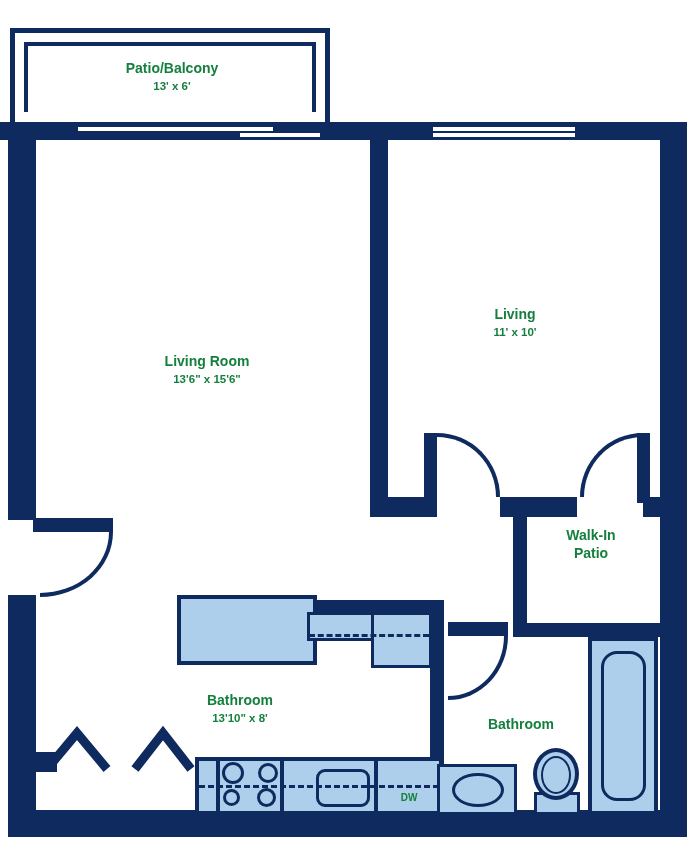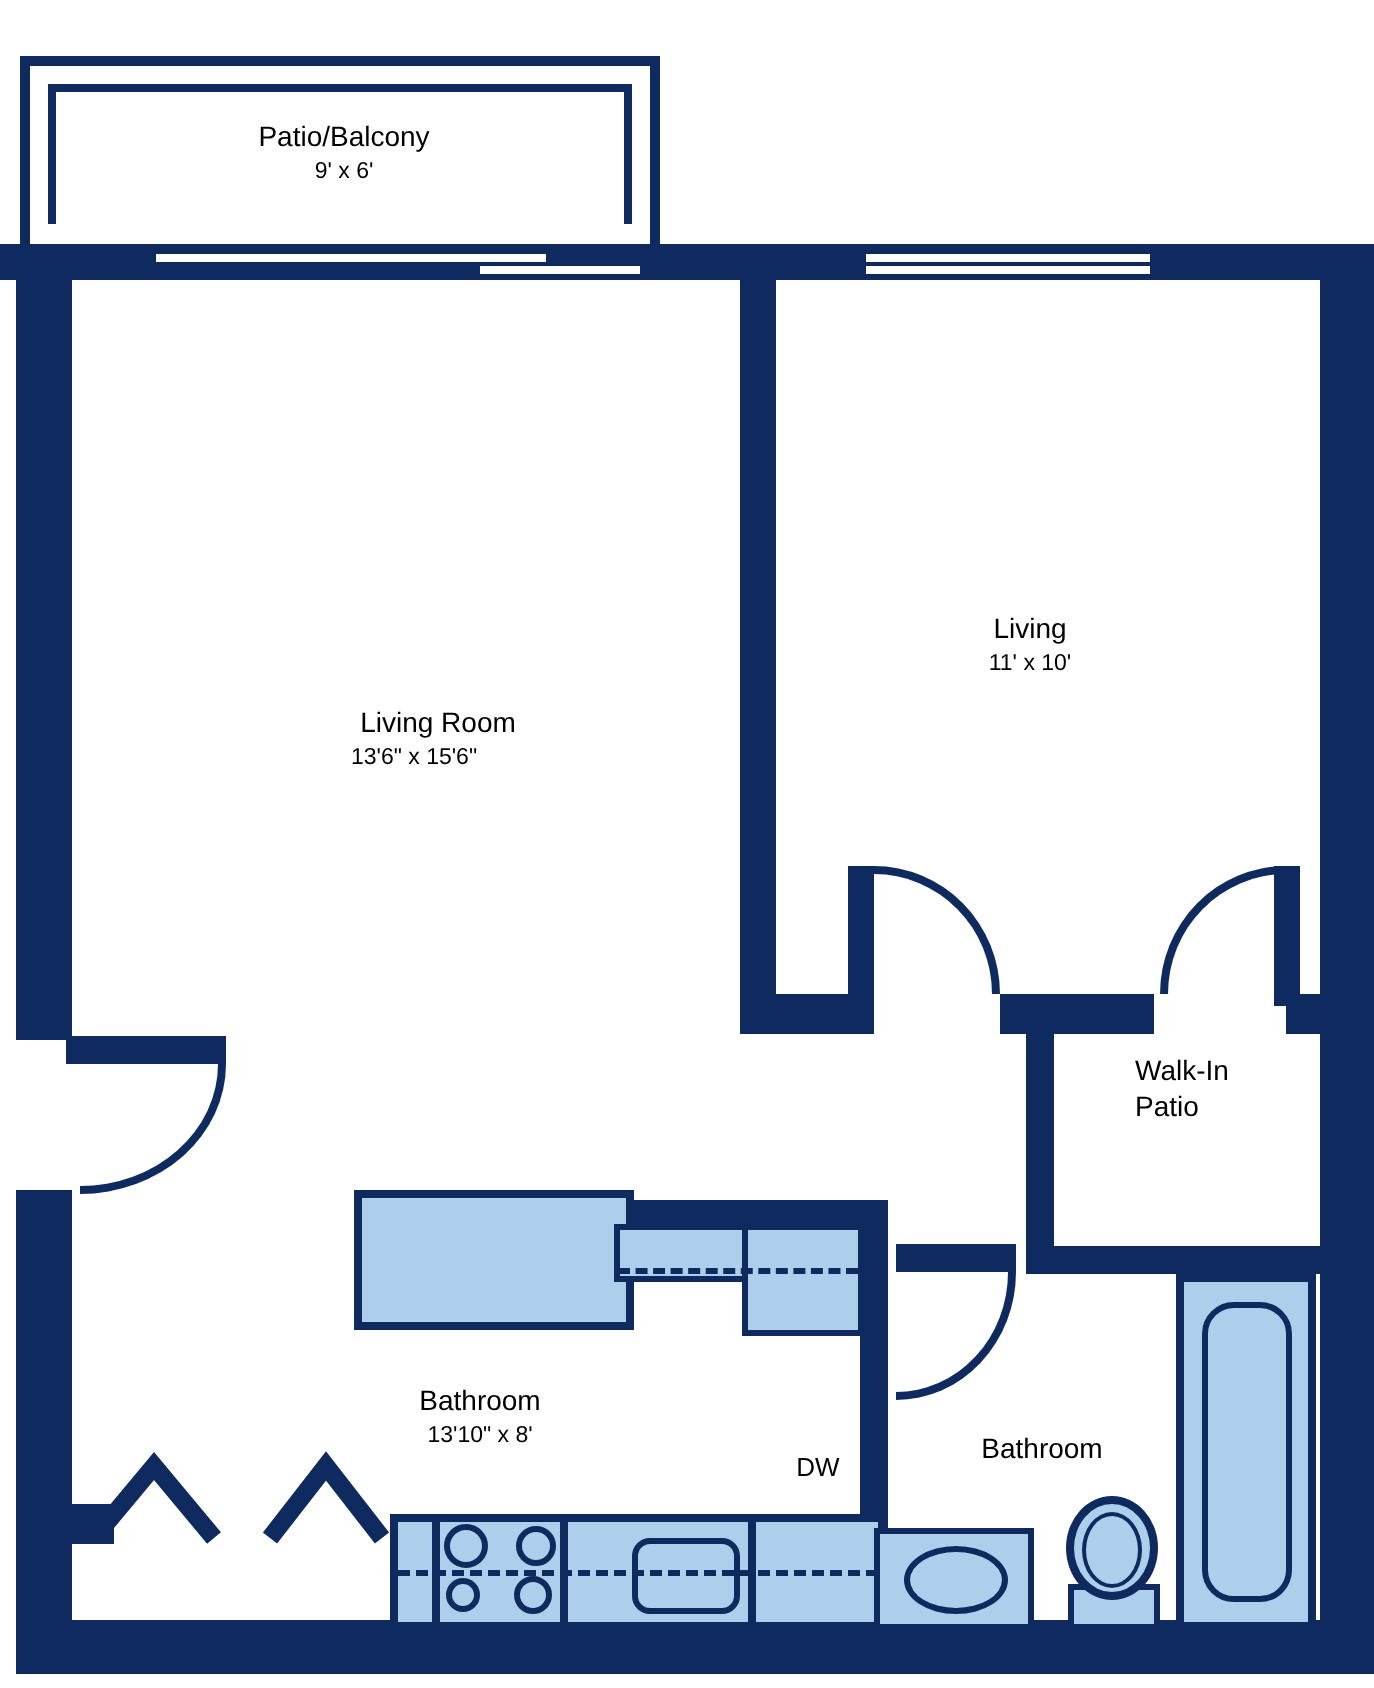--- a/index.html
+++ b/index.html
@@ -8,21 +8,21 @@
   .wall{position:absolute;background:#0e2a5e}
   .slit{position:absolute;background:#ffffff}
   .rail{position:absolute;border:5px solid #0e2a5e;border-bottom:none;box-sizing:border-box}
   .rail.inner{border-width:4px}
   .fix{position:absolute;background:#aecfeb;border:4px solid #0e2a5e;box-sizing:border-box}
   .outline{position:absolute;border:3px solid #0e2a5e;box-sizing:border-box;background:transparent}
   .arc{position:absolute;box-sizing:border-box;background:transparent}
   .arc.br{border-right:4px solid #0e2a5e;border-bottom:4px solid #0e2a5e;border-bottom-right-radius:100% 100%}
   .arc.tr{border-top:4px solid #0e2a5e;border-right:4px solid #0e2a5e;border-top-right-radius:100% 100%}
   .arc.tl{border-top:4px solid #0e2a5e;border-left:4px solid #0e2a5e;border-top-left-radius:100% 100%}
-  .label{position:absolute;color:#000000;font-weight:normal;
+  .label{position:absolute;color:#15803d;font-weight:bold;text-align:center;
          transform:translateX(-50%);white-space:nowrap;line-height:1.25}
   .room-name{font-size:14px}
   .room-dims{font-size:11.5px}
   .dash{position:absolute;border-top:3px dashed #0e2a5e}
   .circle{position:absolute;border:3px solid #0e2a5e;border-radius:50%;box-sizing:border-box}
 </style>
 </head>
 <body>
 
 <div class="plan">
@@ -66,40 +66,40 @@
   <div class="dash" style="left:309px;top:634px;width:120px"></div>
 
   <div class="fix" style="left:195px;top:757px;width:248px;height:58px"></div>
   <div class="outline" style="left:216px;top:757px;width:68px;height:58px;border-width:4px"></div>
   <div class="circle" style="left:222px;top:762px;width:22px;height:22px"></div>
   <div class="circle" style="left:258px;top:763px;width:20px;height:20px"></div>
   <div class="circle" style="left:223px;top:789px;width:17px;height:17px"></div>
   <div class="circle" style="left:257px;top:788px;width:19px;height:19px"></div>
   <div class="outline" style="left:316px;top:769px;width:54px;height:38px;border-radius:9px"></div>
   <div class="wall" style="left:374px;top:759px;width:4px;height:54px"></div>
-  <div class="label" style="left:409px;top:726px;font-size:13px">DW</div>
+  <div class="label" style="left:409px;top:792px;font-size:10px">DW</div>
   <div class="dash" style="left:199px;top:785px;width:240px"></div>
 
   <div class="fix" style="left:437px;top:764px;width:80px;height:51px;border-width:3px"></div>
   <div class="circle" style="left:452px;top:773px;width:52px;height:34px"></div>
   <div class="fix" style="left:534px;top:792px;width:46px;height:23px;border-width:3px"></div>
   <div class="fix" style="left:533px;top:748px;width:46px;height:52px;border-radius:50%"></div>
   <div class="circle" style="left:541px;top:756px;width:30px;height:38px;border-width:2px"></div>
   <div class="fix" style="left:588px;top:637px;width:70px;height:178px"></div>
   <div class="outline" style="left:601px;top:651px;width:45px;height:150px;border-radius:16px"></div>
 
   <svg style="position:absolute;left:40px;top:725px" width="160" height="48" viewBox="0 0 160 48">
     <polyline points="7,44 37,8 67,44" fill="none" stroke="#0e2a5e" stroke-width="9"></polyline>
     <polyline points="95,44 123,8 151,44" fill="none" stroke="#0e2a5e" stroke-width="9"></polyline>
   </svg>
 
   <div class="label room-name" style="left:172px;top:60px">Patio/Balcony</div>
-  <div class="label room-dims" style="left:172px;top:79px">9' x 6'</div>
+  <div class="label room-dims" style="left:172px;top:79px">13' x 6'</div>
 
-  <div class="label room-name" style="left:219px;top:353px">Living Room</div>
+  <div class="label room-name" style="left:207px;top:353px">Living Room</div>
   <div class="label room-dims" style="left:207px;top:372px">13'6" x 15'6"</div>
 
   <div class="label room-name" style="left:515px;top:306px">Living</div>
   <div class="label room-dims" style="left:515px;top:325px">11' x 10'</div>
 
   <div class="label room-name" style="left:591px;top:527px">
     <div>Walk-In</div>
     <div>Patio</div>
   </div>
 

